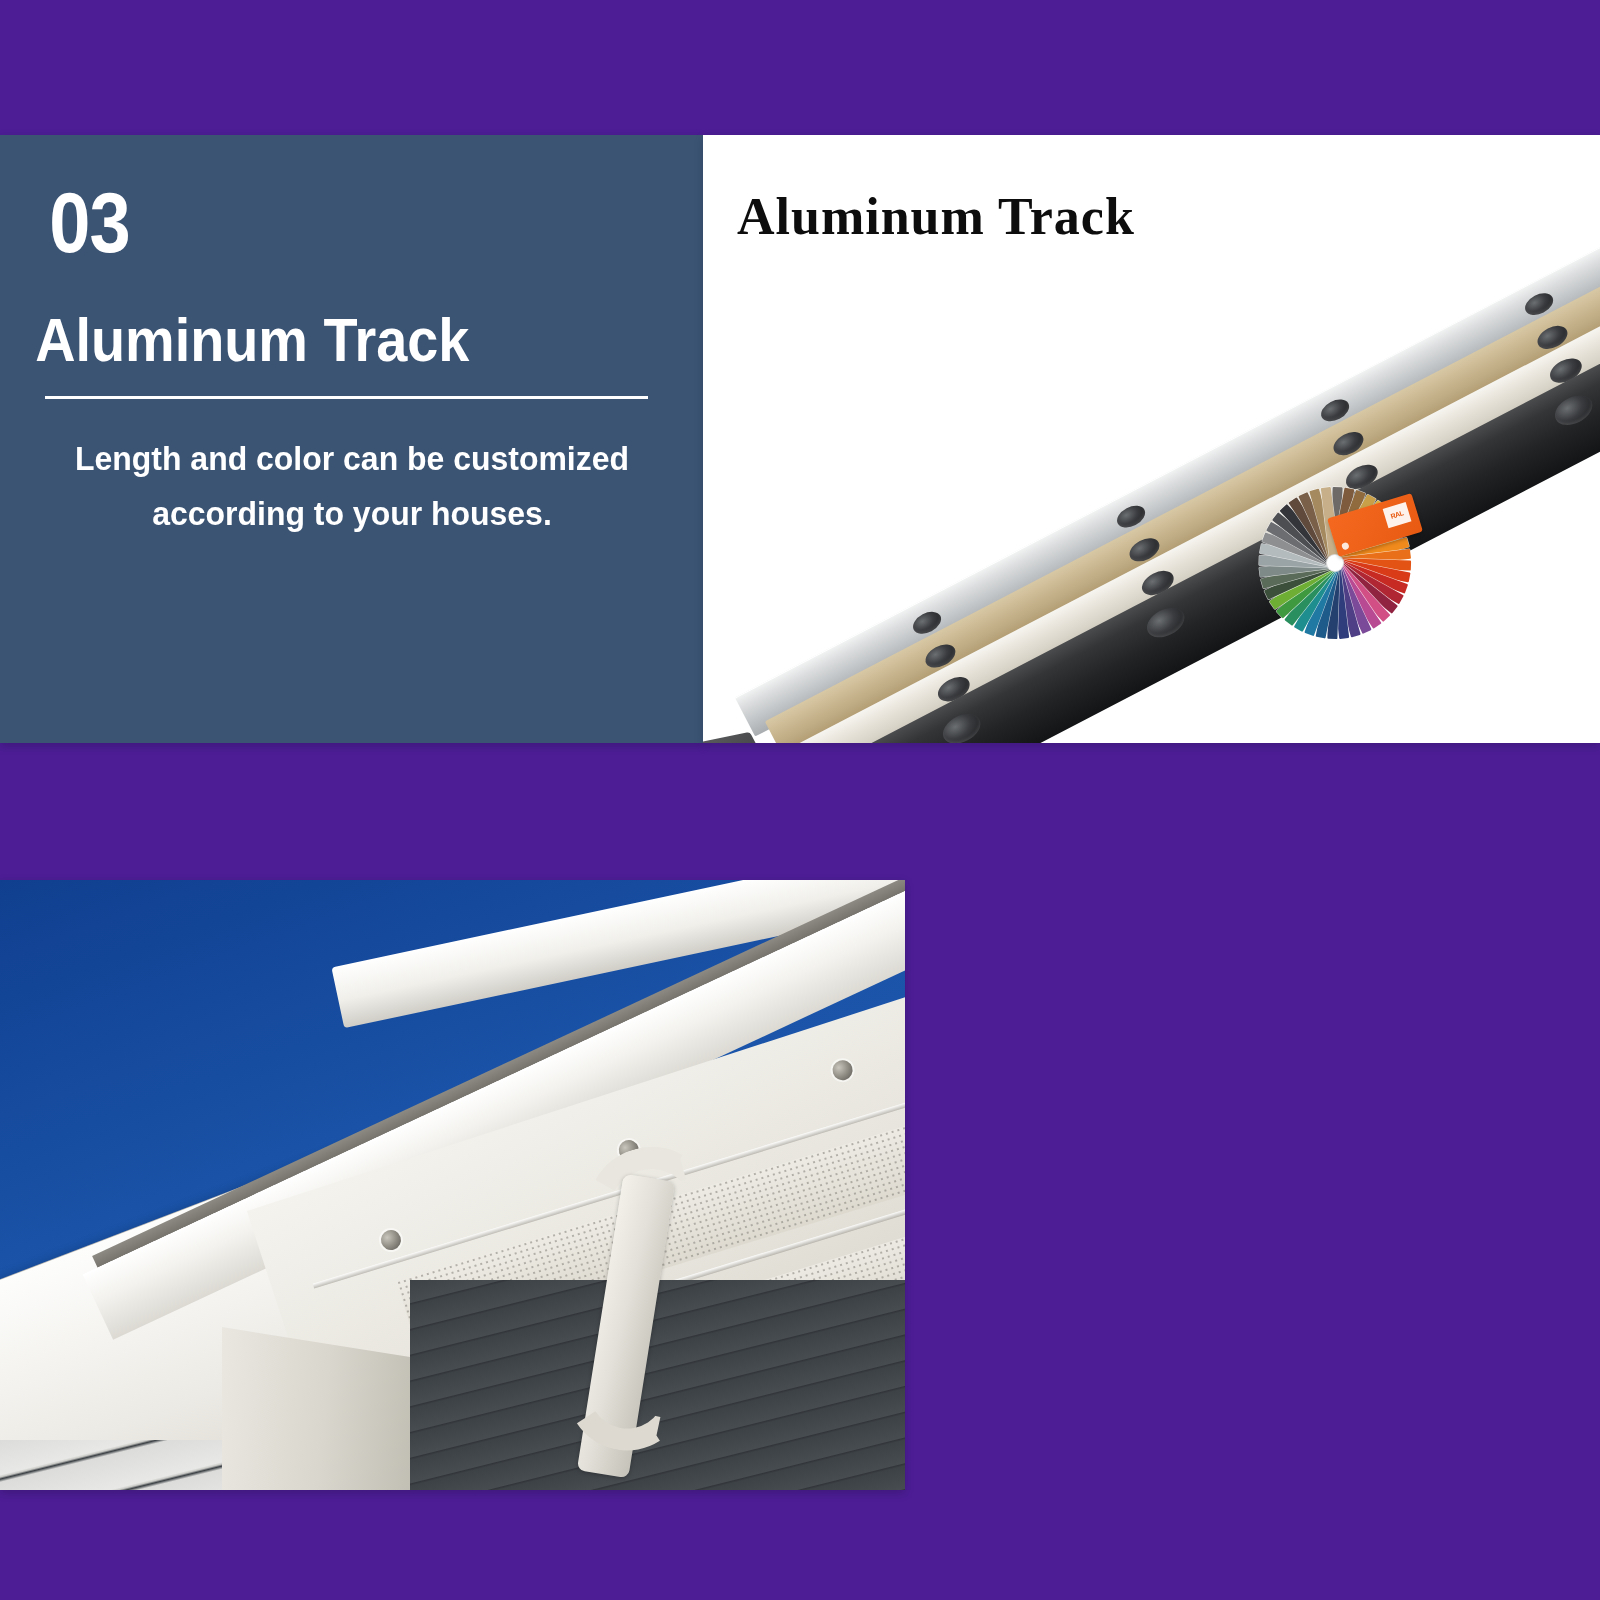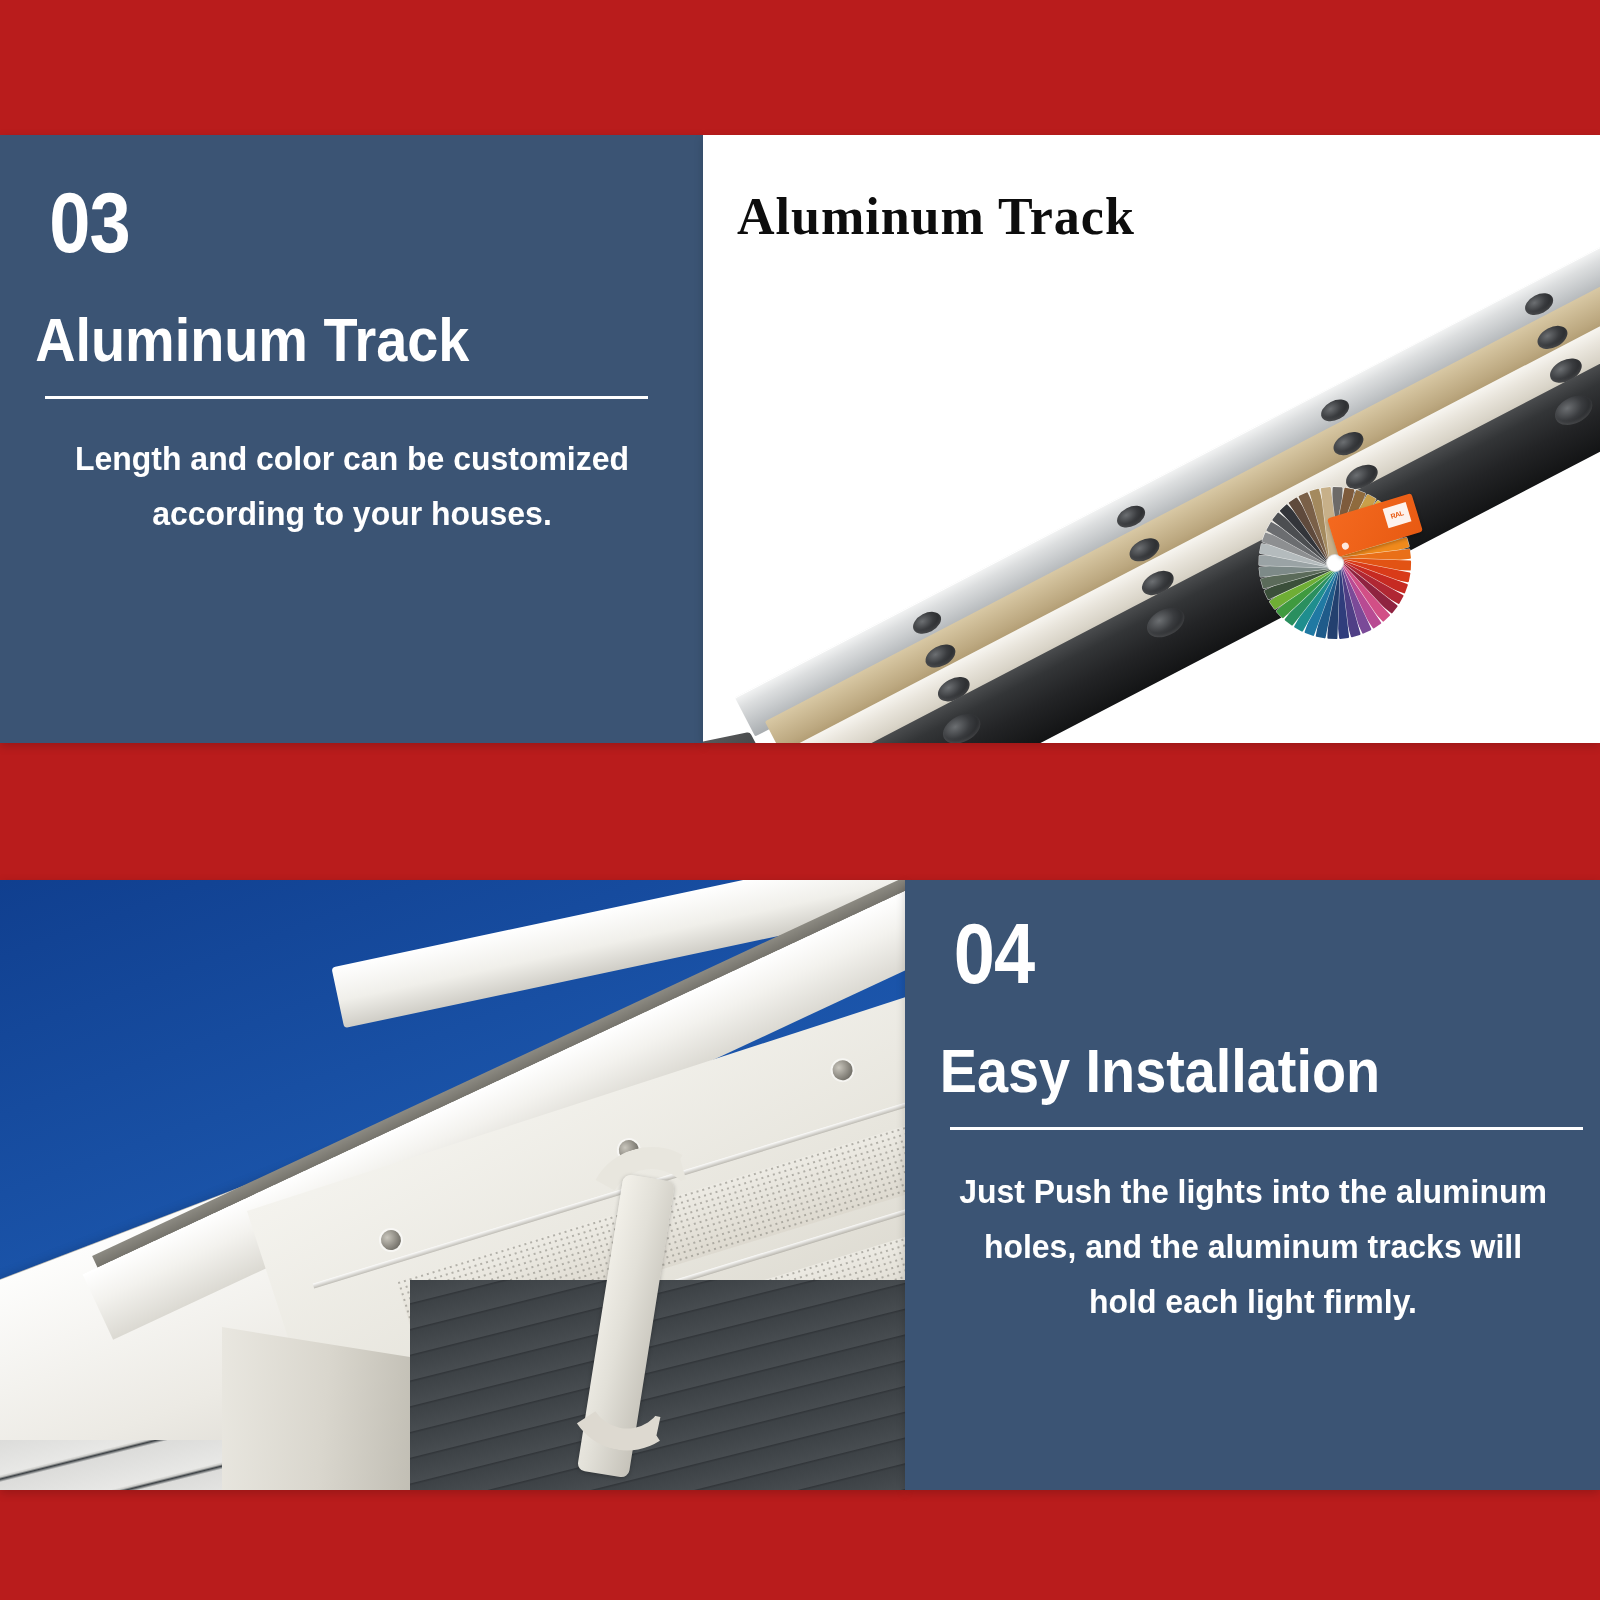--- a/index.html
+++ b/index.html
@@ -3,21 +3,21 @@
 <meta charset="utf-8">
 <title>Aluminum Track Product Infographic</title>
 <style>
   * { margin:0; padding:0; box-sizing:border-box; }
   html,body {
     width:1600px; height:1600px;
     background:#ffffff;
     font-family:"Liberation Sans", sans-serif;
     overflow:hidden;
   }
-  .page { position:relative; width:1600px; height:1600px; background:#b91c1c; }
+  .page { position:relative; width:1600px; height:1600px; background:#4c1d95; }
 
   
   .section { position:absolute; left:0; width:1600px; }
   .sec-top    { top:135px;  height:608px; }
   .sec-bottom { top:880px;  height:610px; }
 
   .panel { position:absolute; top:0; height:100%; overflow:hidden; }
 
   .blue-panel {
     background:#3b5474;
@@ -417,21 +417,15 @@
         <div class="siding"></div>
         <div class="wall-dark"></div>
         <div class="post"></div>
 
         <div class="downspout-elbow"></div>
         <div class="downspout"></div>
         <div class="downspout-elbow2"></div>
       </div>
     </div>
 
-    <div class="panel blue-panel p-bot-right">
-      <div class="step-num br-num">04</div>
-      <div class="step-title br-title">Easy Installation</div>
-      <div class="br-div"></div>
-      <div class="step-desc br-desc">Just Push the lights into the aluminum holes, and the aluminum tracks will hold each light firmly.</div>
-    </div>
   </div>
 
 </div>
 
 </body></html>

